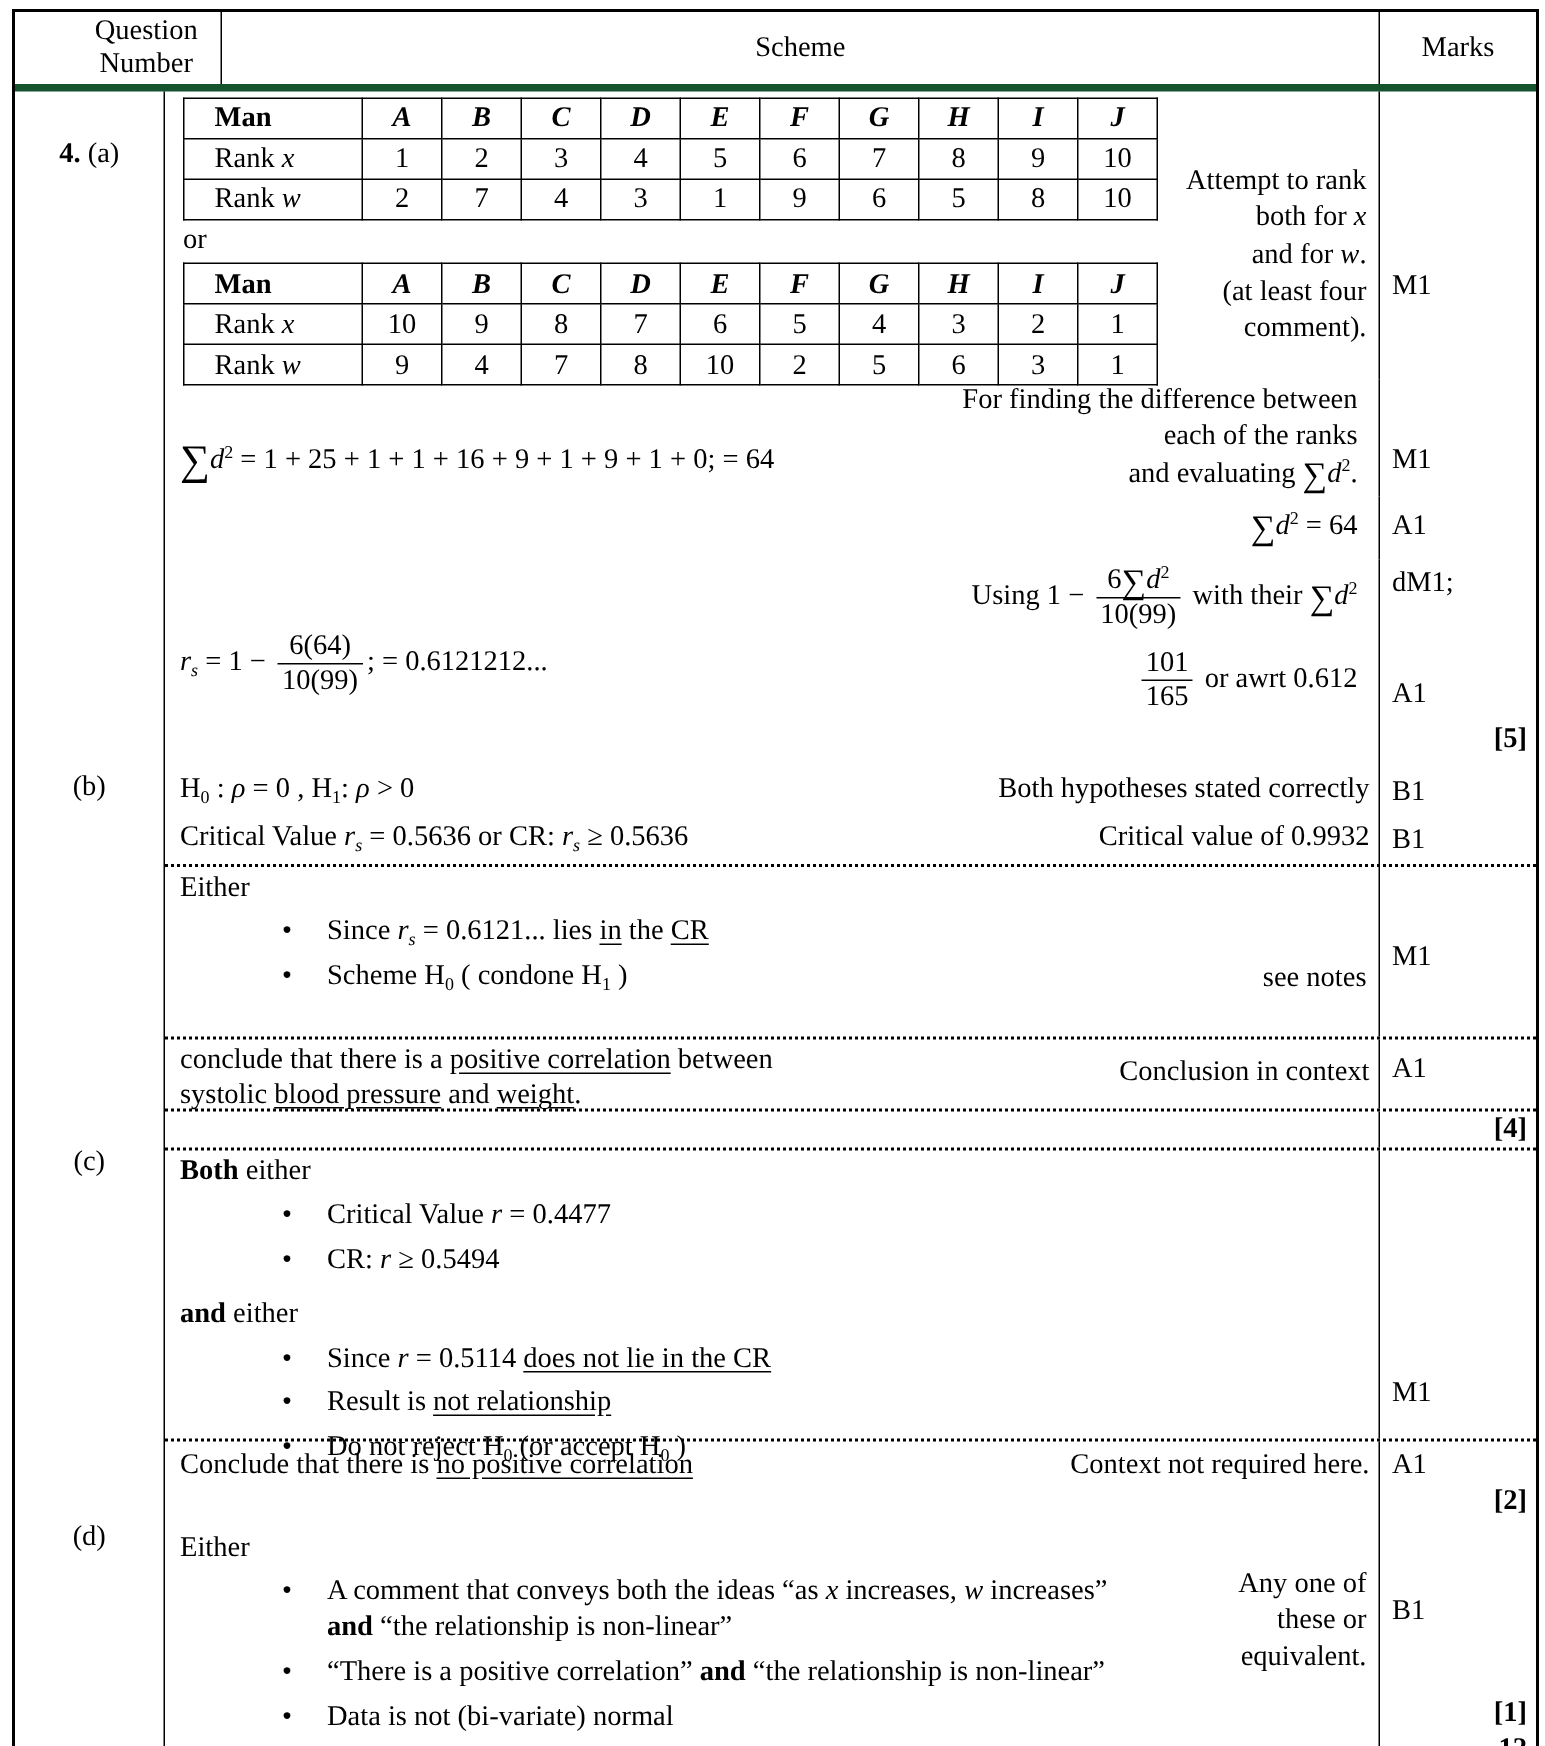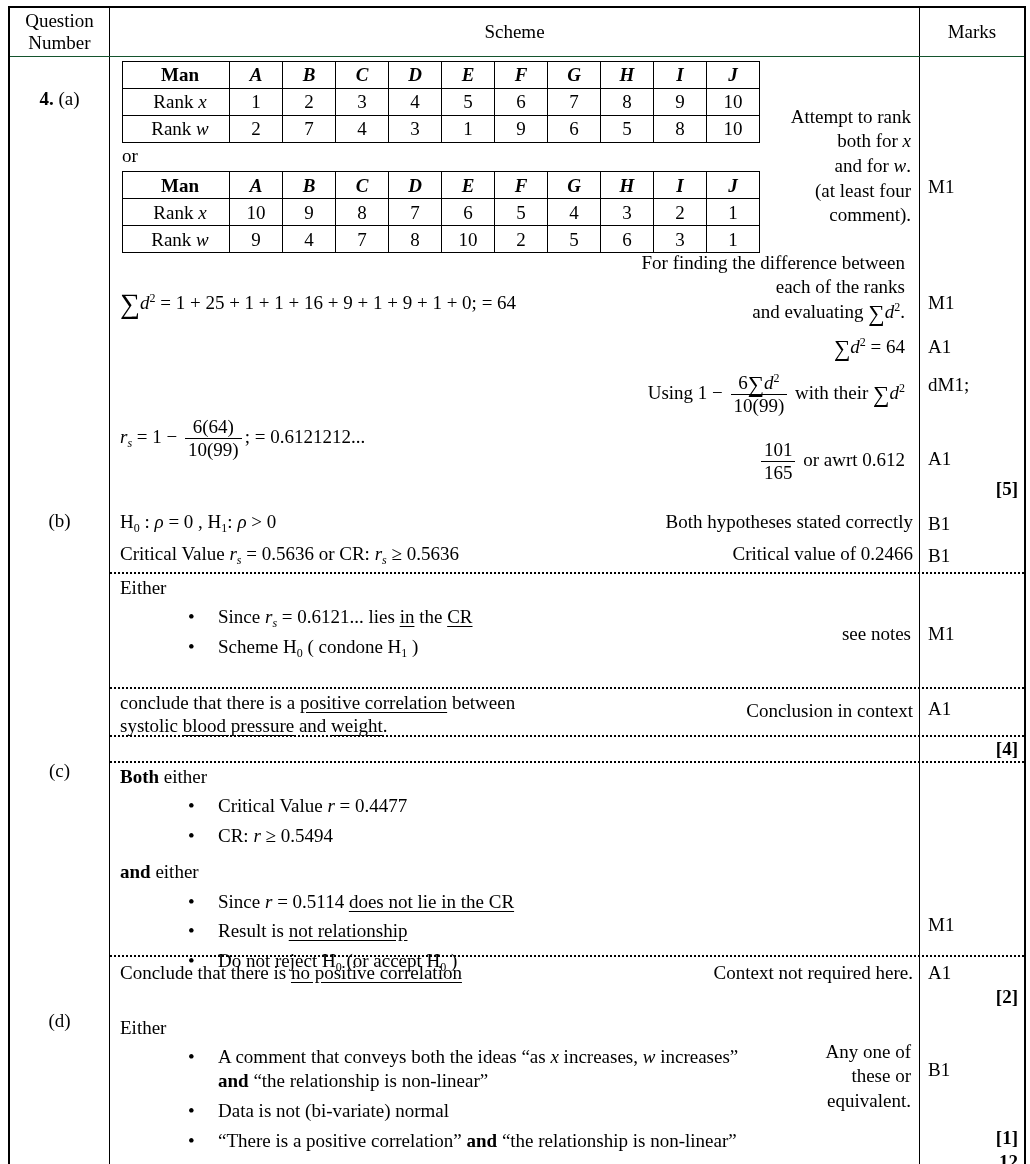--- a/index.html
+++ b/index.html
@@ -1,37 +1,37 @@
 <!DOCTYPE html>
 <html><head>
 <meta charset="utf-8">
 <style>
   html,body{margin:0;padding:0;background:#fff;color:#000;
     font-family:"Liberation Serif","DejaVu Serif",serif;font-size:19px;line-height:1.25;}
   .page{width:1014px;margin:6px auto 0 8px;border:2px solid #000;}
   
-  .hdr{display:flex;border-bottom:1px solid #14532d;}
+  .hdr{display:flex;border-bottom:5px solid #14532d;padding-left:38px;}
   .hdr .qn{width:99px;border-right:1px solid #000;text-align:center;padding:2px 0;line-height:1.15;}
   .hdr .sc{flex:1;display:flex;align-items:center;justify-content:center;}
   .hdr .mk{width:104px;border-left:1px solid #000;display:flex;align-items:center;justify-content:center;}
   
   .body{display:flex;min-height:1108px;}
   .qcol{width:99px;border-right:1px solid #000;position:relative;flex:none;}
   .qlabel{position:absolute;width:100%;text-align:center;}
   .content{flex:1;display:flex;flex-direction:column;}
   .band{display:flex;position:relative;flex:none;}
   .band .s{flex:1;position:relative;padding:0 6px 0 10px;}
   .band .m{width:104px;flex:none;border-left:1px solid #000;position:relative;}
   .band.dotted{border-bottom:2px dotted #000;}
   .mpos{position:absolute;left:8px;white-space:nowrap;}
   .mright{position:absolute;right:6px;font-weight:bold;white-space:nowrap;}
   
   table.rk{border-collapse:collapse;margin:4px 0 0 2px;}
   table.rk td{border:1px solid #000;height:26px;width:52px;text-align:center;padding:0;}
-  table.rk td.lab{width:98px;text-align:center;padding-left:8px;font-style:normal;}
+  table.rk td.lab{width:98px;text-align:left;padding-left:20px;font-style:normal;}
   table.rk tr.head td{font-weight:bold;font-style:italic;}
   table.rk tr.head td.lab{font-style:normal;}
   .orline{margin:1px 0 0 2px;}
   
   .rnote{text-align:right;padding-right:8px;line-height:1.3;}
   .absnote{position:absolute;right:8px;text-align:right;line-height:1.3;}
   .split{display:flex;justify-content:space-between;align-items:flex-start;}
   
   i{font-style:italic;}
   sub{font-size:12px;line-height:0;vertical-align:-4px;}
@@ -202,21 +202,21 @@
       </div>
 
       <div class="band" style="height:135px">
         <div class="s">
           <div class="rnote" style="padding-top:4px">
             <span>Using  1 − </span><span class="frac"><span class="fnum"><span>6</span><span class="sgs">∑</span><i>d</i><sup>2</sup></span><span class="fden">10(99)</span></span><span> with their </span><span class="sgs">∑</span><i>d</i><sup>2</sup>
           </div>
           <div style="position:absolute;left:10px;top:48px" class="line">
             <i>r</i><sub><i>s</i></sub><span> = 1 − </span><span class="frac"><span class="fnum">6(64)</span><span class="fden">10(99)</span></span><span>;  =  0.6121212...</span>
           </div>
-          <div class="rnote" style="margin-top:24px">
+          <div class="rnote" style="margin-top:12px">
             <span class="frac"><span class="fnum">101</span><span class="fden">165</span></span><span> or awrt 0.612</span>
           </div>
         </div>
         <div class="m">
           <span class="mpos" style="top:4px">dM1;</span>
           <span class="mpos" style="top:78px">A1</span>
           <span class="mright" style="top:108px">[5]</span>
         </div>
       </div>
 
@@ -229,36 +229,36 @@
         </div>
         <div class="m">
             <span class="mpos" style="top:8px">B1</span>
           </div>
       </div>
 
       <div class="band dotted" style="height:32px">
         <div class="s">
           <div class="split" style="padding-top:2px">
             <span class="line"><span>Critical Value </span><i>r</i><sub><i>s</i></sub><span> = 0.5636  or  CR:  </span><i>r</i><sub><i>s</i></sub><span> ≥ 0.5636</span></span>
-            <span>Critical value of 0.2466</span>
+            <span>Critical value of 0.9932</span>
           </div>
         </div>
         <div class="m">
             <span class="mpos" style="top:4px">B1</span>
           </div>
       </div>
 
       <div class="band dotted" style="height:113px">
         <div class="s">
           <div style="padding-top:2px">Either</div>
           <ul class="bl">
             <li><span class="blt">•</span><span class="litext"><span>Since </span><i>r</i><sub><i>s</i></sub><span> = 0.6121...  lies </span><span class="u">in</span><span> the </span><span class="u">CR</span></span></li>
             <li><span class="blt">•</span><span class="litext"><span>Scheme H</span><sub>0</sub><span> ( condone H</span><sub>1</sub><span> )</span></span></li>
           </ul>
-          <div class="absnote" style="top:48px">see notes</div>
+          <div class="absnote" style="top:62px">see notes</div>
         </div>
         <div class="m">
             <span class="mpos" style="top:48px">M1</span>
           </div>
       </div>
 
       <div class="band dotted" style="height:46px">
         <div class="s">
           <div class="split" style="padding-top:2px">
             <span><span>conclude that there is a </span><span class="u">positive correlation</span><span> between</span><br><span>systolic </span><span class="u">blood pressure</span><span> and </span><span class="u">weight</span><span>.</span></span>
@@ -307,22 +307,22 @@
           <span class="mpos" style="top:4px">A1</span>
           <span class="mright" style="top:28px">[2]</span>
         </div>
       </div>
 
       <div class="band" style="height:165px">
         <div class="s">
           <div style="padding-top:4px">Either</div>
           <ul class="bl">
             <li><span class="blt">•</span><span class="litext"><span>A comment that conveys both the ideas “as </span><i>x</i><span> increases, </span><i>w</i><span> increases”</span><br><b>and</b><span> “the relationship is non-linear”</span></span></li>
+            <li><span class="blt">•</span><span class="litext"><span>“There is a positive correlation” </span><b>and</b><span> “the relationship is non-linear”</span></span></li>
             <li><span class="blt">•</span><span class="litext">Data is not (bi-variate) normal</span></li>
-            <li><span class="blt">•</span><span class="litext"><span>“There is a positive correlation” </span><b>and</b><span> “the relationship is non-linear”</span></span></li>
           </ul>
           <div class="absnote" style="top:28px">
             <div>Any one of</div>
             <div>these or</div>
             <div>equivalent.</div>
           </div>
         </div>
         <div class="m">
           <span class="mpos" style="top:46px">B1</span>
           <span class="mright" style="top:114px">[1]</span>

